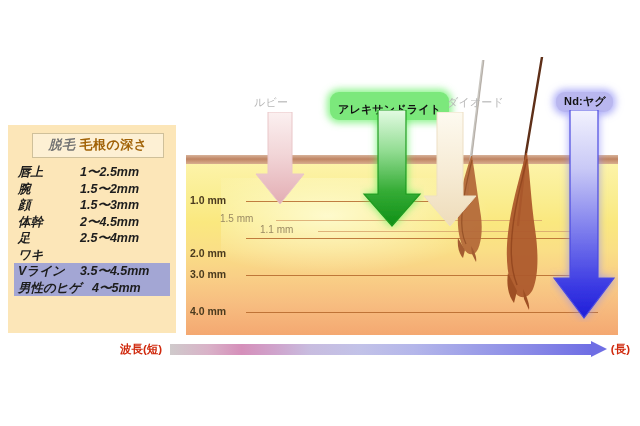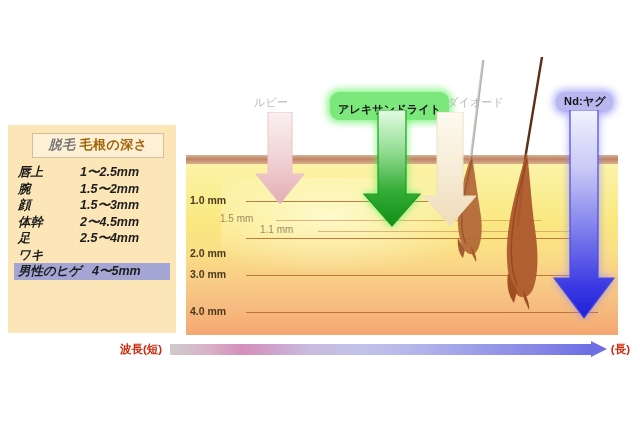--- a/index.html
+++ b/index.html
@@ -257,20 +257,24 @@
         <div class="depth-row">
           <span class="part">体幹</span>
           <span class="val">2〜4.5mm</span>
         </div>
         <div class="depth-row">
           <span class="part">足</span>
           <span class="val">2.5〜4mm</span>
         </div>
         <div class="depth-row">
           <span class="part">ワキ</span>
+        </div>
+        <div class="depth-row highlight">
+          <span class="part">Vライン</span>
+          <span class="val">3.5〜4.5mm</span>
         </div>
         <div class="depth-row highlight wide">
           <span class="part">男性のヒゲ</span>
           <span class="val">4〜5mm</span>
         </div>
       </div>
   </div>
 
   <div id="skin-panel">
     <div id="skin-surface"></div>

